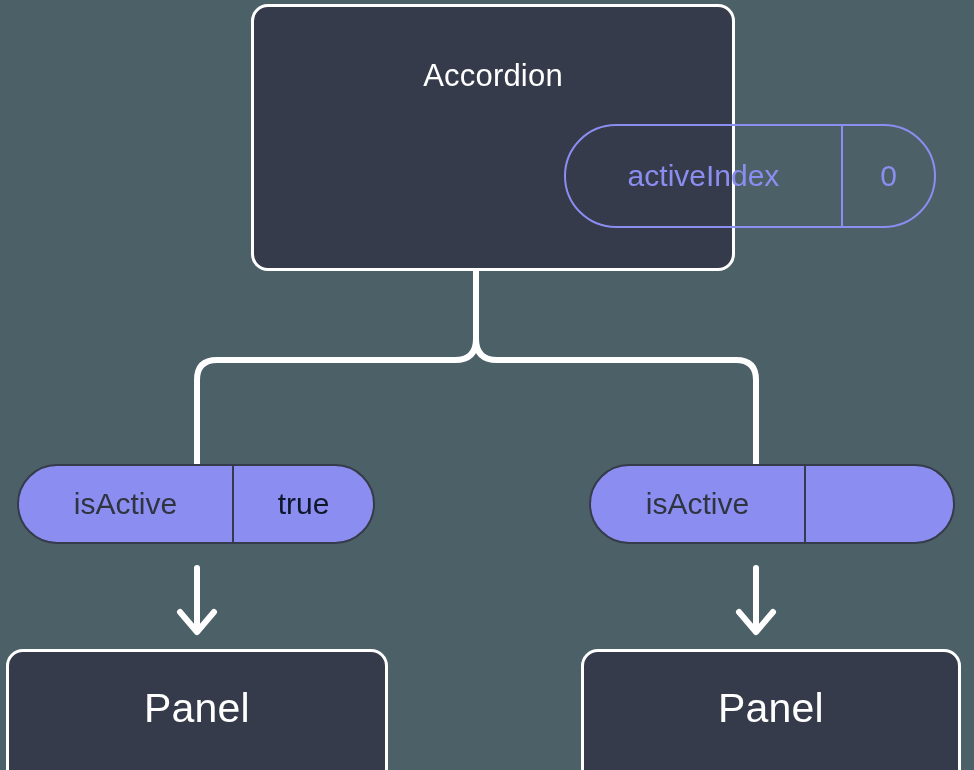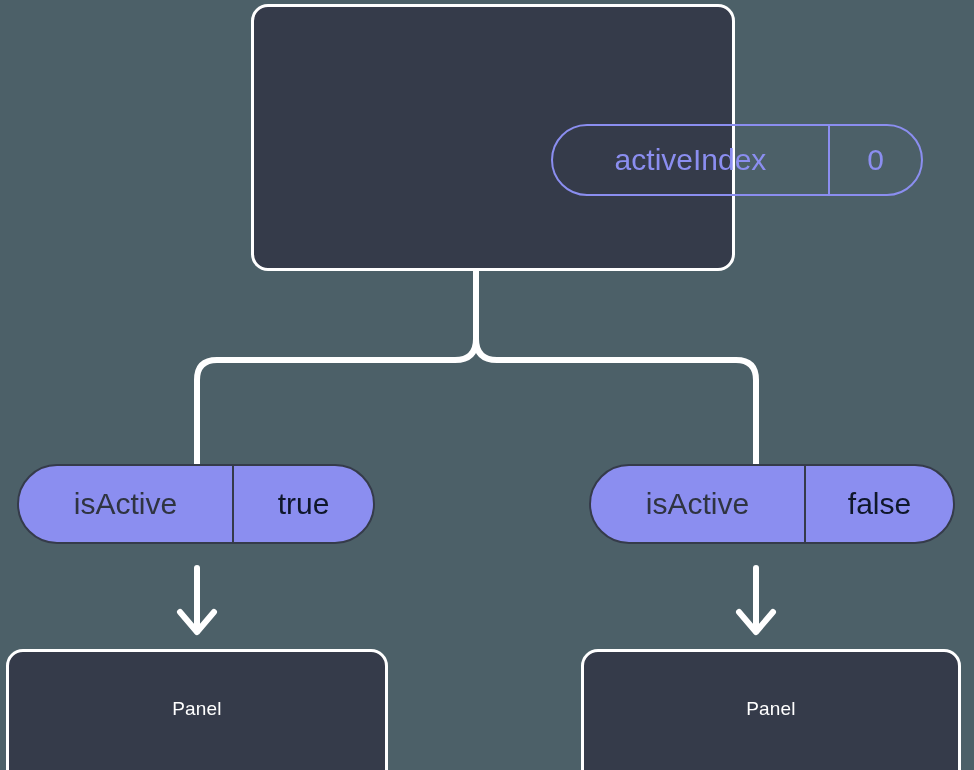--- a/index.html
+++ b/index.html
@@ -69,21 +69,21 @@
     height: 150px;
   }
   #panel-right-card {
     left: 581px;
     top: 649px;
     width: 380px;
     height: 150px;
   }
   .panel-title {
     color: #ffffff;
-    font-size: 19px;
+    font-size: 41px;
     font-weight: 500;
     line-height: 1;
     position: relative;
     top: -16px;
   }
 
   
   .pill {
     position: absolute;
     box-sizing: border-box;
@@ -95,24 +95,24 @@
   .pill-key, .pill-val {
     display: flex;
     align-items: center;
     justify-content: center;
     line-height: 1;
     white-space: nowrap;
   }
 
   
   #active-index-pill {
-    left: 297px;
+    left: 310px;
     top: 117px;
     width: 372px;
-    height: 72px;
+    height: 104px;
     border: 2px solid #8b8ef0;
     background: transparent;
   }
   #active-index-pill .pill-key {
     width: 275px;
     border-right: 2px solid #8b8ef0;
     color: #8b8ef0;
     font-size: 30px;
   }
   #active-index-pill .pill-val {
@@ -171,35 +171,35 @@
       <path d="M 180 612 L 197 632 L 214 612"></path>
     </g>
 
     <g fill="none" stroke="#ffffff" stroke-width="6" stroke-linecap="round" stroke-linejoin="round">
       <path d="M 756 568 L 756 631"></path>
       <path d="M 739 612 L 756 632 L 773 612"></path>
     </g>
   </svg>
 
   <div class="card" id="accordion-card">
+    <div class="card-title" id="accordion-title">Accordion</div>
 
     <div class="pill" id="active-index-pill">
       <div class="pill-key">activeIndex</div>
       <div class="pill-val">0</div>
     </div>
   </div>
 
   <div class="pill pill-filled" id="is-active-true-pill">
     <div class="pill-key">isActive</div>
     <div class="pill-val">true</div>
   </div>
 
   <div class="pill pill-filled" id="is-active-false-pill">
     <div class="pill-key">isActive</div>
-    <div class="pill-val">false</div>
   </div>
 
   <div class="card" id="panel-left-card">
     <div class="card-title panel-title">Panel</div>
   </div>
 
   <div class="card" id="panel-right-card">
     <div class="card-title panel-title">Panel</div>
   </div>
 

